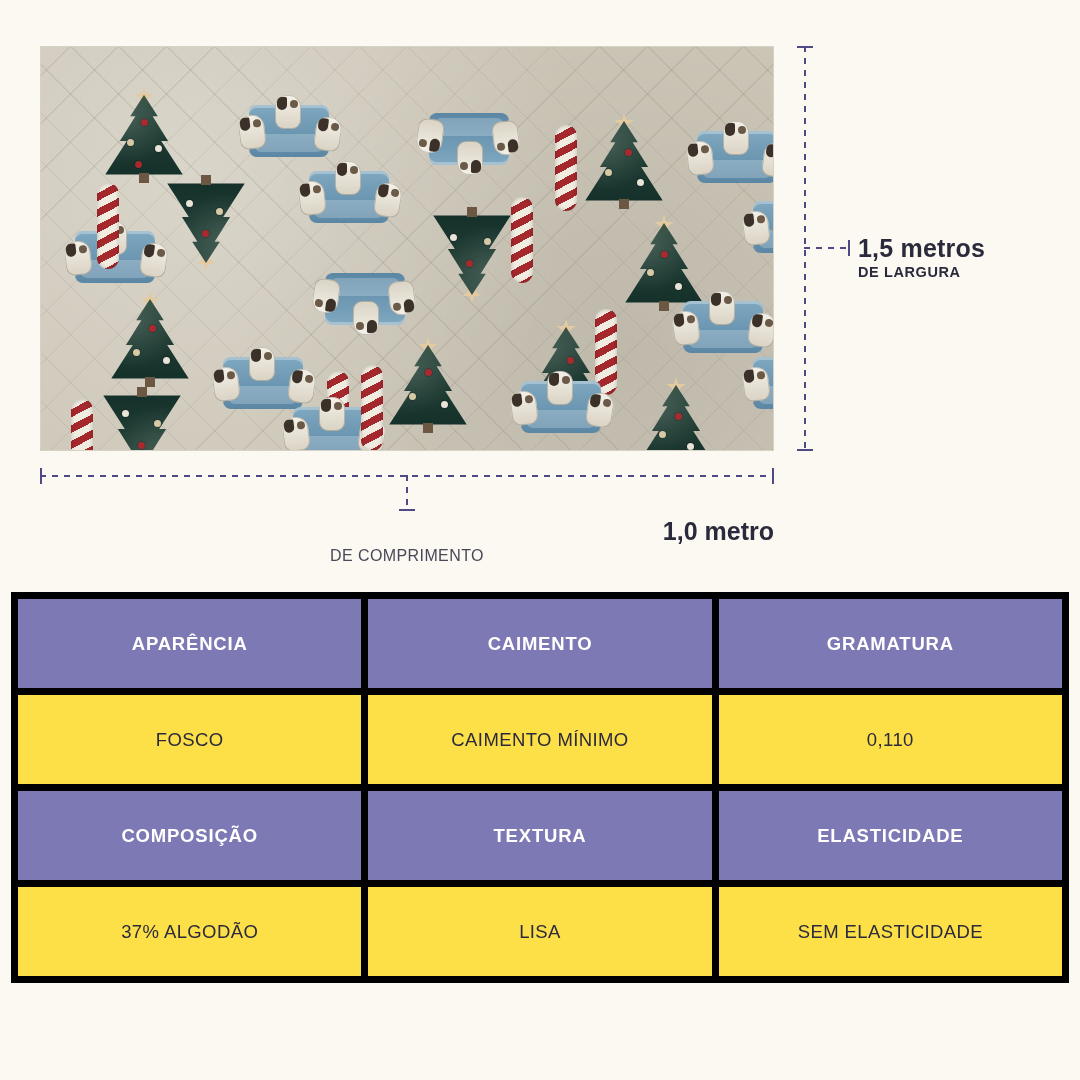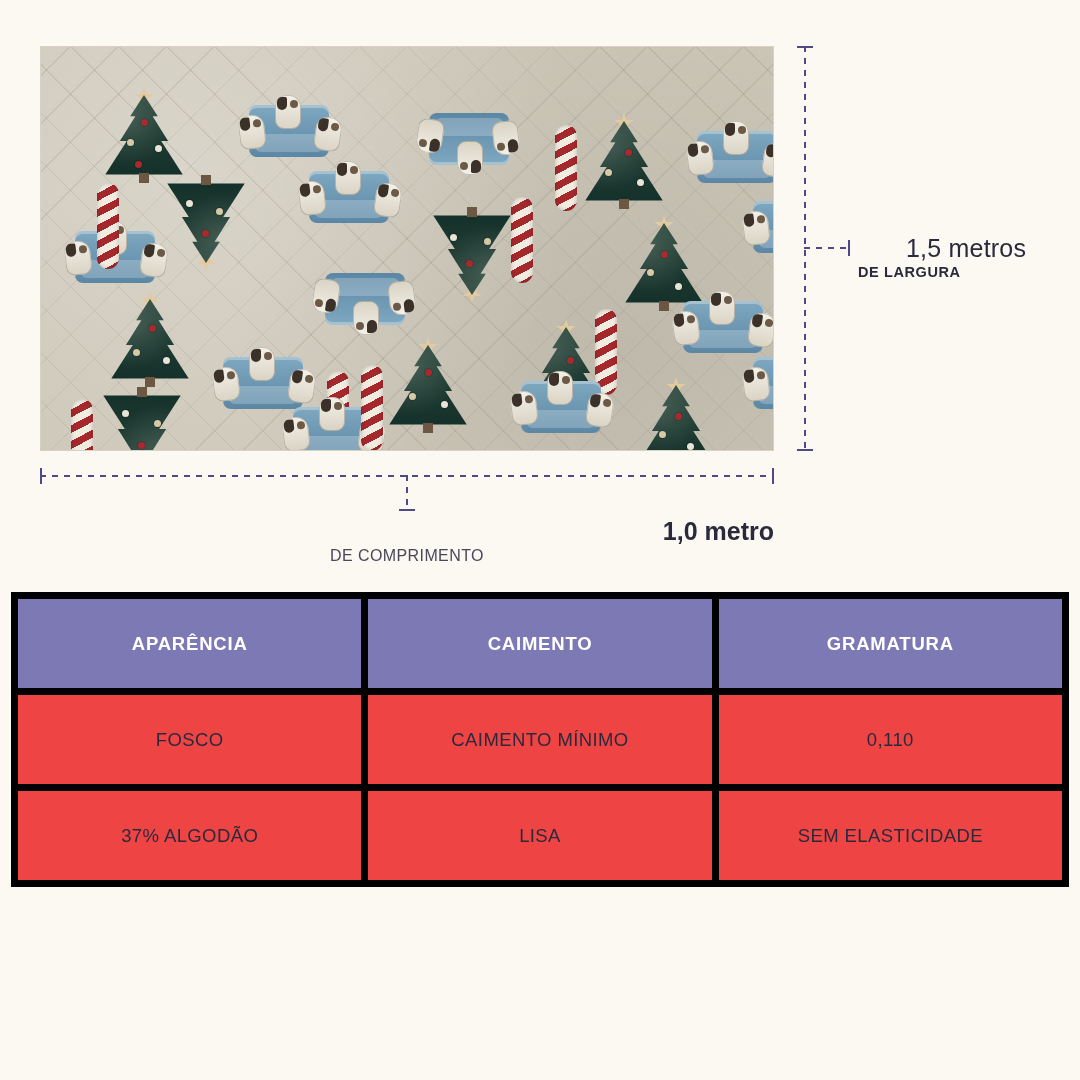--- a/index.html
+++ b/index.html
@@ -170,24 +170,23 @@
   }
   .label-width {
     position: absolute;
     left: 858px;
     top: 234px;
     color: #2b2a3c;
     line-height: 1.18;
   }
   .label-width .big {
     font-size: 25px;
-    font-weight: 400;
+    font-weight: 700;
     letter-spacing: .2px;
     display: block;
-    margin-left: 48px;
   }
   .label-width .small {
     font-size: 14.5px;
     font-weight: 700;
     letter-spacing: .6px;
     display: block;
     color: #2b2a3c;
   }
 
   .dim-h {
@@ -262,21 +261,21 @@
     vertical-align: middle;
   }
   .spec-table tr.head td {
     background: #7d79b4;
     color: #ffffff;
     font-size: 18.5px;
     font-weight: 700;
     letter-spacing: .8px;
   }
   .spec-table tr.body td {
-    background: #ef4444;
+    background: #fde047;
     color: #2b2a3c;
     font-size: 18.5px;
     font-weight: 400;
     letter-spacing: .4px;
   }
 </style>
 </head>
 <body>
 
 <div class="page">
@@ -530,20 +529,25 @@
       <tr class="head">
         <td>APARÊNCIA</td>
         <td>CAIMENTO</td>
         <td>GRAMATURA</td>
       </tr>
       <tr class="body">
         <td>FOSCO</td>
         <td>CAIMENTO MÍNIMO</td>
         <td>0,110</td>
       </tr>
+      <tr class="head">
+        <td>COMPOSIÇÃO</td>
+        <td>TEXTURA</td>
+        <td>ELASTICIDADE</td>
+      </tr>
       <tr class="body">
         <td>37% ALGODÃO</td>
         <td>LISA</td>
         <td>SEM ELASTICIDADE</td>
       </tr>
     </tbody>
   </table>
 
 </div>
 

